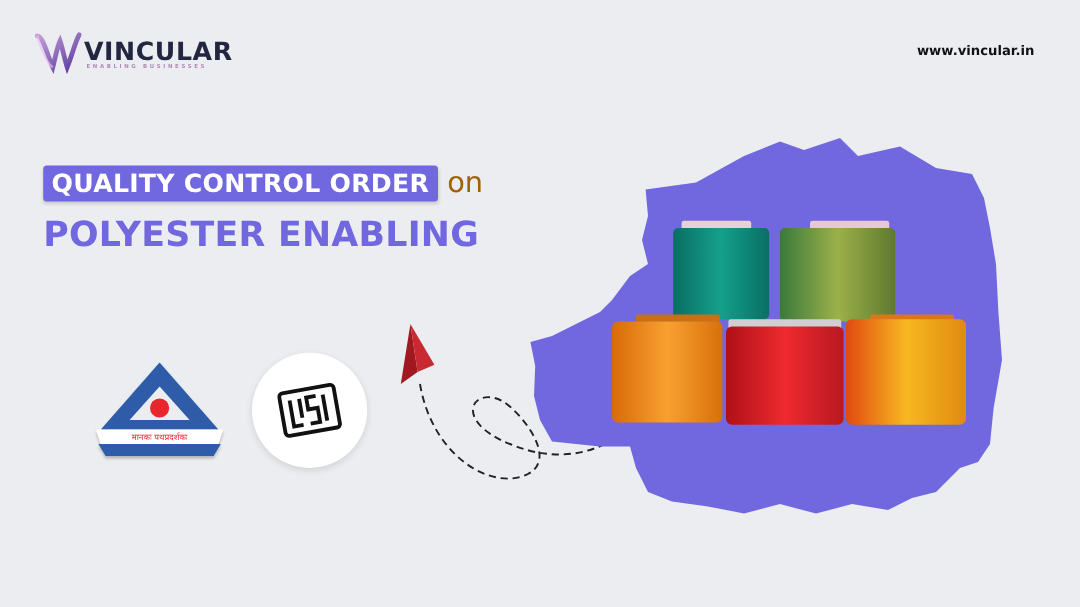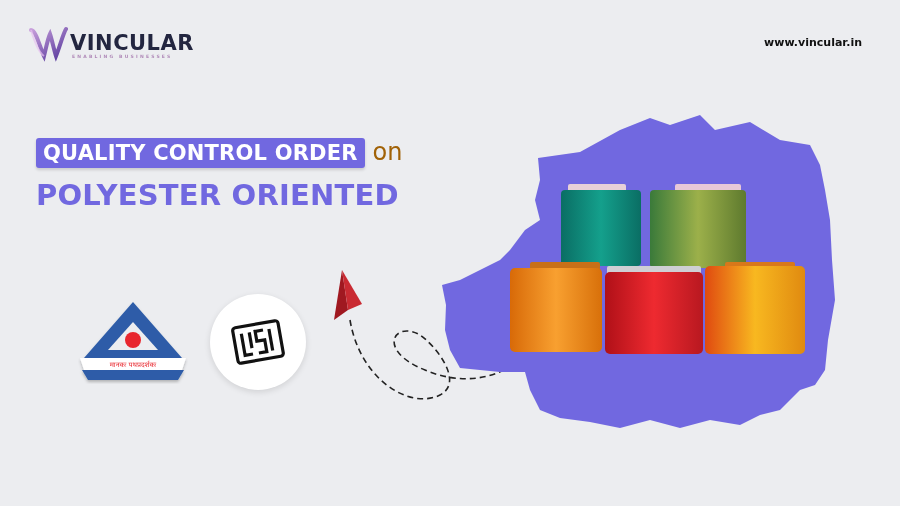--- a/index.html
+++ b/index.html
@@ -75,21 +75,21 @@
   </div>
 </div>
 
 <div class="site-url">www.vincular.in</div>
 
 <div class="headline">
   <div class="hl-line1">
     <span class="qco-badge">QUALITY CONTROL ORDER</span>
     <span class="hl-on">on</span>
   </div>
-  <div class="hl-big first">POLYESTER ORIENTED</div>
+  <div class="hl-big first">POLYESTER ENABLING</div>
 </div>
 
 <svg class="bis-logo" viewBox="0 0 110 84">
   <defs>
     <filter id="sh" x="-10%" y="-10%" width="120%" height="130%">
       <feDropShadow dx="0" dy="2" stdDeviation="1.5" flood-opacity="0.25"></feDropShadow>
     </filter>
   </defs>
   <g filter="url(#sh)">
     <path d="M55 2 L104 58 L6 58 Z" fill="#2d5ca8"></path>

